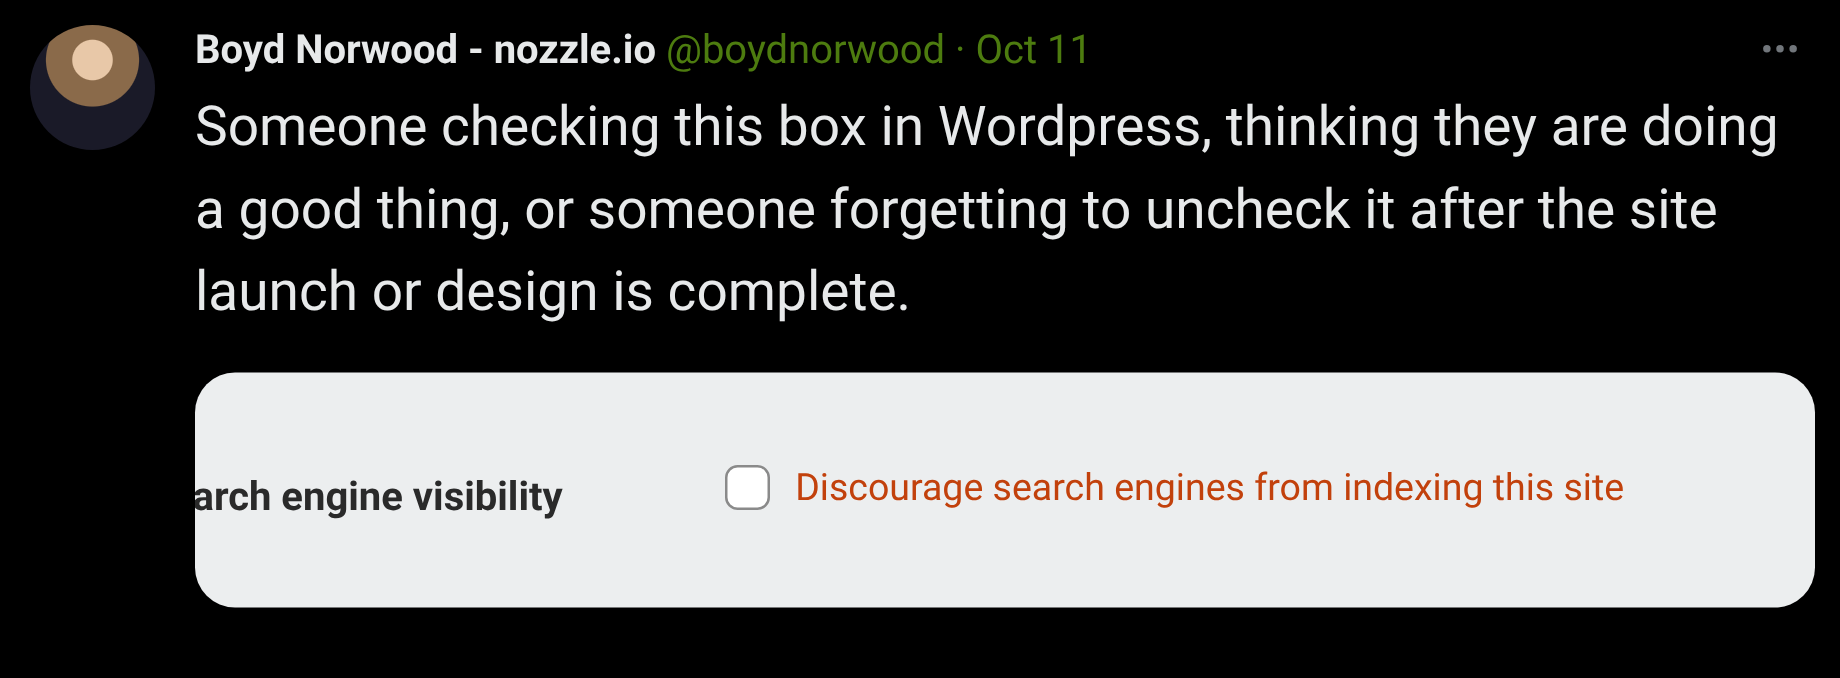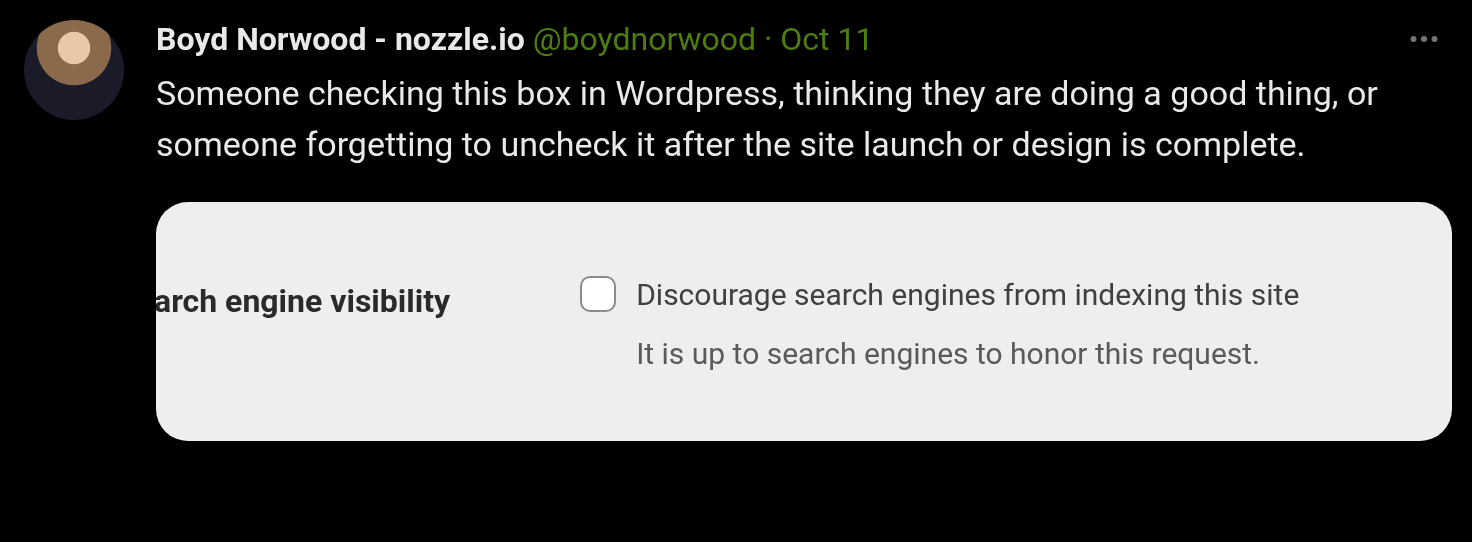--- a/index.html
+++ b/index.html
@@ -56,21 +56,21 @@
       display: flex;
       align-items: center;
       padding-right: 10px;
     }
     .more-menu svg {
       width: 36px;
       height: 36px;
     }
     .tweet-text {
       color: #e7e9ea;
-      font-size: 34px;
+      font-size: 44px;
       line-height: 1.5;
       margin-bottom: 32px;
     }
     .tweet-image {
       background: #eceeef;
       border-radius: 32px;
       padding: 74px 40px 70px 0;
       width: 100%;
       display: flex;
       align-items: flex-start;
@@ -97,21 +97,21 @@
     }
     .checkbox {
       width: 36px;
       height: 36px;
       border: 2px solid #8a8a8a;
       border-radius: 10px;
       background: #fff;
       flex-shrink: 0;
     }
     .checkbox-label {
-      color: #404040;
+      color: #c2410c;
       font-size: 30px;
     }
     .hint-text {
       color: #5a5a5a;
       font-size: 30px;
       margin-left: 56px;
     }
   </style>
 </head>
 <body>
@@ -135,17 +135,16 @@
       </div>
     </header>
     <div class="tweet-text">Someone checking this box in Wordpress, thinking they are doing a good thing, or someone forgetting to uncheck it after the site launch or design is complete.</div>
     <div class="tweet-image">
       <div class="setting-label">arch engine visibility</div>
       <div class="setting-option">
         <div class="checkbox-row">
           <div class="checkbox"></div>
           <div class="checkbox-label">Discourage search engines from indexing this site</div>
         </div>
-        <div class="hint-text">It is up to search engines to honor this request.</div>
       </div>
     </div>
   </div>
 </article>
 
 </body></html>

